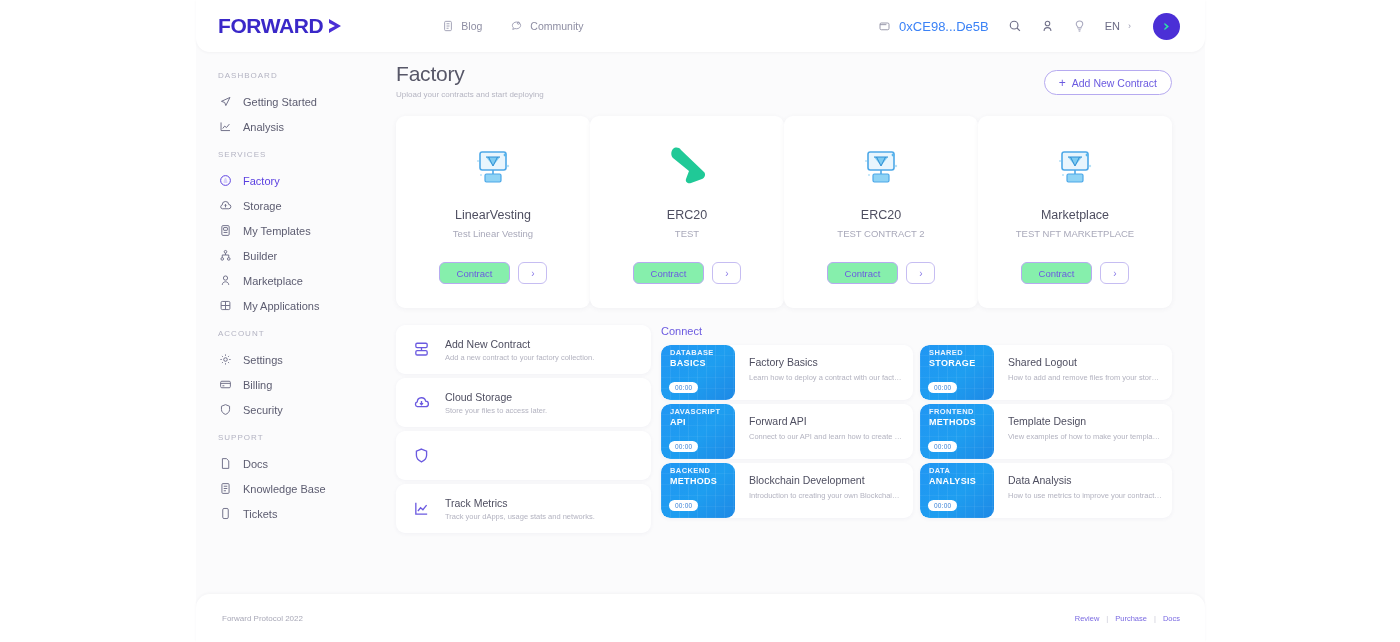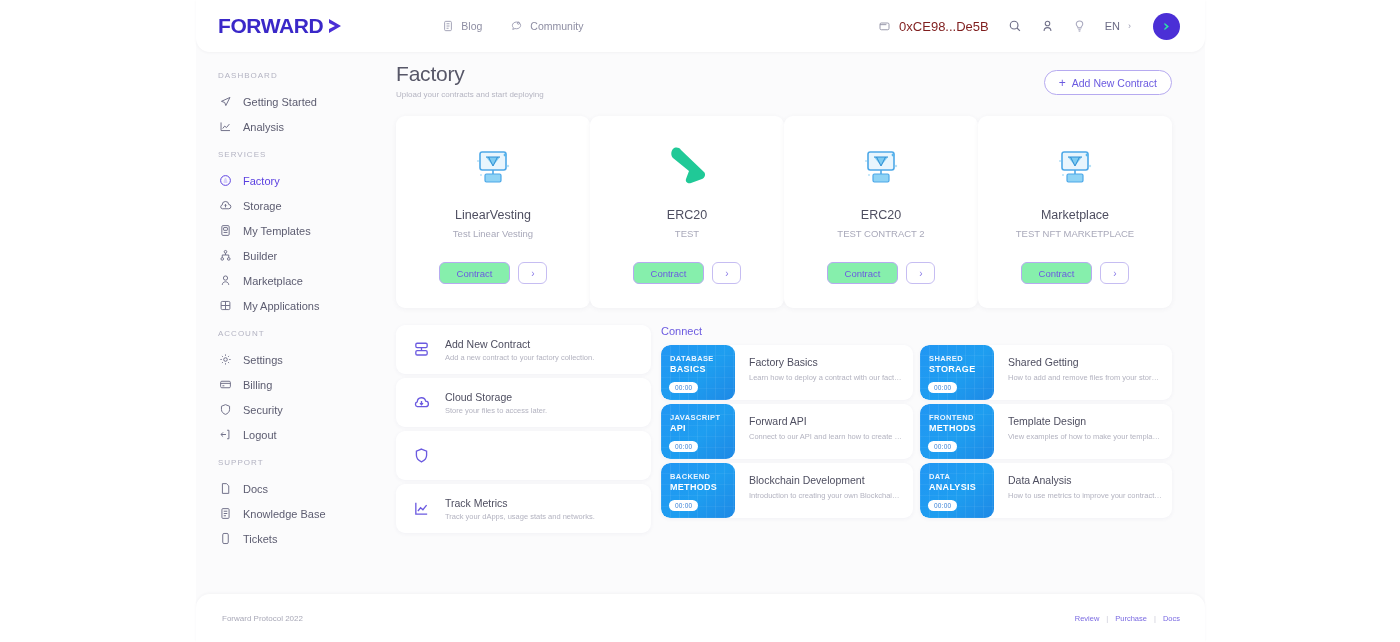--- a/index.html
+++ b/index.html
@@ -41,21 +41,21 @@
   .hdr-nav { display: flex; align-items: center; gap: 28px; margin-left: 95px; }
   .hdr-nav-item {
     display: flex; align-items: center; gap: 7px;
     font-size: 10.5px; color: #8e8ea3; cursor: pointer;
   }
   .hdr-right {
     margin-left: auto; display: flex; align-items: center; gap: 19px;
   }
   .wallet {
     display: flex; align-items: center; gap: 8px;
-    font-size: 13px; color: #7f1d1d; cursor: pointer;
+    font-size: 13px; color: #3b82f6; cursor: pointer;
   }
   .hdr-icon { cursor: pointer; display: block; }
   .lang {
     display: flex; align-items: center; gap: 8px;
     font-size: 11px; color: #6b6b85; cursor: pointer;
   }
   .lang-caret { font-size: 9px; color: #9a9ab0; }
   .avatar {
     width: 27px; height: 27px; border-radius: 50%;
     background: #4b2fd6;
@@ -145,21 +145,21 @@
   .video-grid { display: grid; grid-template-columns: 1fr 1fr; gap: 4px 7px; }
   .video-card {
     background: #ffffff; border-radius: 9px; height: 55px;
     display: flex; align-items: stretch; overflow: hidden;
     box-shadow: 0 1px 4px rgba(60,60,110,0.05);
     cursor: pointer;
   }
   .thumb {
     width: 74px; flex: 0 0 74px;
     background: linear-gradient(135deg,#2196f3 0%,#1e9ef0 55%,#1e88e5 100%);
-    position: relative; padding: 9px 0 0 9px; overflow: hidden;
+    position: relative; padding: 3px 0 0 9px; overflow: hidden;
     border-radius: 9px;
   }
   .thumb::after {
     content:''; position:absolute; inset:0;
     background:
       repeating-linear-gradient(90deg, rgba(255,255,255,0.07) 0 1px, transparent 1px 9px),
       repeating-linear-gradient(0deg, rgba(255,255,255,0.05) 0 1px, transparent 1px 11px);
   }
   .thumb-l1 { position:relative; z-index:2; font-size: 7.5px; color: #eaf4ff; letter-spacing: .4px; font-weight: bold; }
   .thumb-l2 { position:relative; z-index:2; font-size: 9px; color: #ffffff; letter-spacing: .3px; font-weight: bold; margin-top: 1px; }
@@ -358,29 +358,20 @@
         <span>Billing</span>
       </div>
       <div class="nav-item">
         <span class="nav-ico">
           <svg width="13" height="13" viewBox="0 0 16 16" fill="none" stroke="#6f6f88" stroke-width="1.2">
               <path d="M8 2 L13 4v4c0 3-2.4 5.2-5 6-2.6-0.8-5-3-5-6V4z"></path>
             </svg>
         </span>
         <span>Security</span>
       </div>
-      <div class="nav-item">
-        <span class="nav-ico">
-          <svg width="13" height="13" viewBox="0 0 16 16" fill="none" stroke="#6f6f88" stroke-width="1.2">
-              <path d="M10 2.8h2.2v10.4H10"></path>
-              <path d="M8.6 8H2.6M5 5.4 2.4 8 5 10.6"></path>
-            </svg>
-        </span>
-        <span>Logout</span>
-      </div>
 
       <div class="nav-group-title">SUPPORT</div>
       <div class="nav-item">
         <span class="nav-ico">
           <svg width="13" height="13" viewBox="0 0 16 16" fill="none" stroke="#6f6f88" stroke-width="1.2">
               <path d="M4.2 2h5L12 4.8V14H4.2z"></path>
             </svg>
         </span>
         <span>Docs</span>
       </div>
@@ -566,21 +557,21 @@
               </div>
             </div>
 
             <div class="video-card">
               <div class="thumb">
                 <div class="thumb-l1">SHARED</div>
                 <div class="thumb-l2">STORAGE</div>
                 <div class="thumb-time">00:00</div>
               </div>
               <div class="video-body">
-                <div class="video-title">Shared Getting</div>
+                <div class="video-title">Shared Logout</div>
                 <div class="video-desc">How to add and remove files from your storage.</div>
               </div>
             </div>
 
             <div class="video-card">
               <div class="thumb">
                 <div class="thumb-l1">JAVASCRIPT</div>
                 <div class="thumb-l2">API</div>
                 <div class="thumb-time">00:00</div>
               </div>

